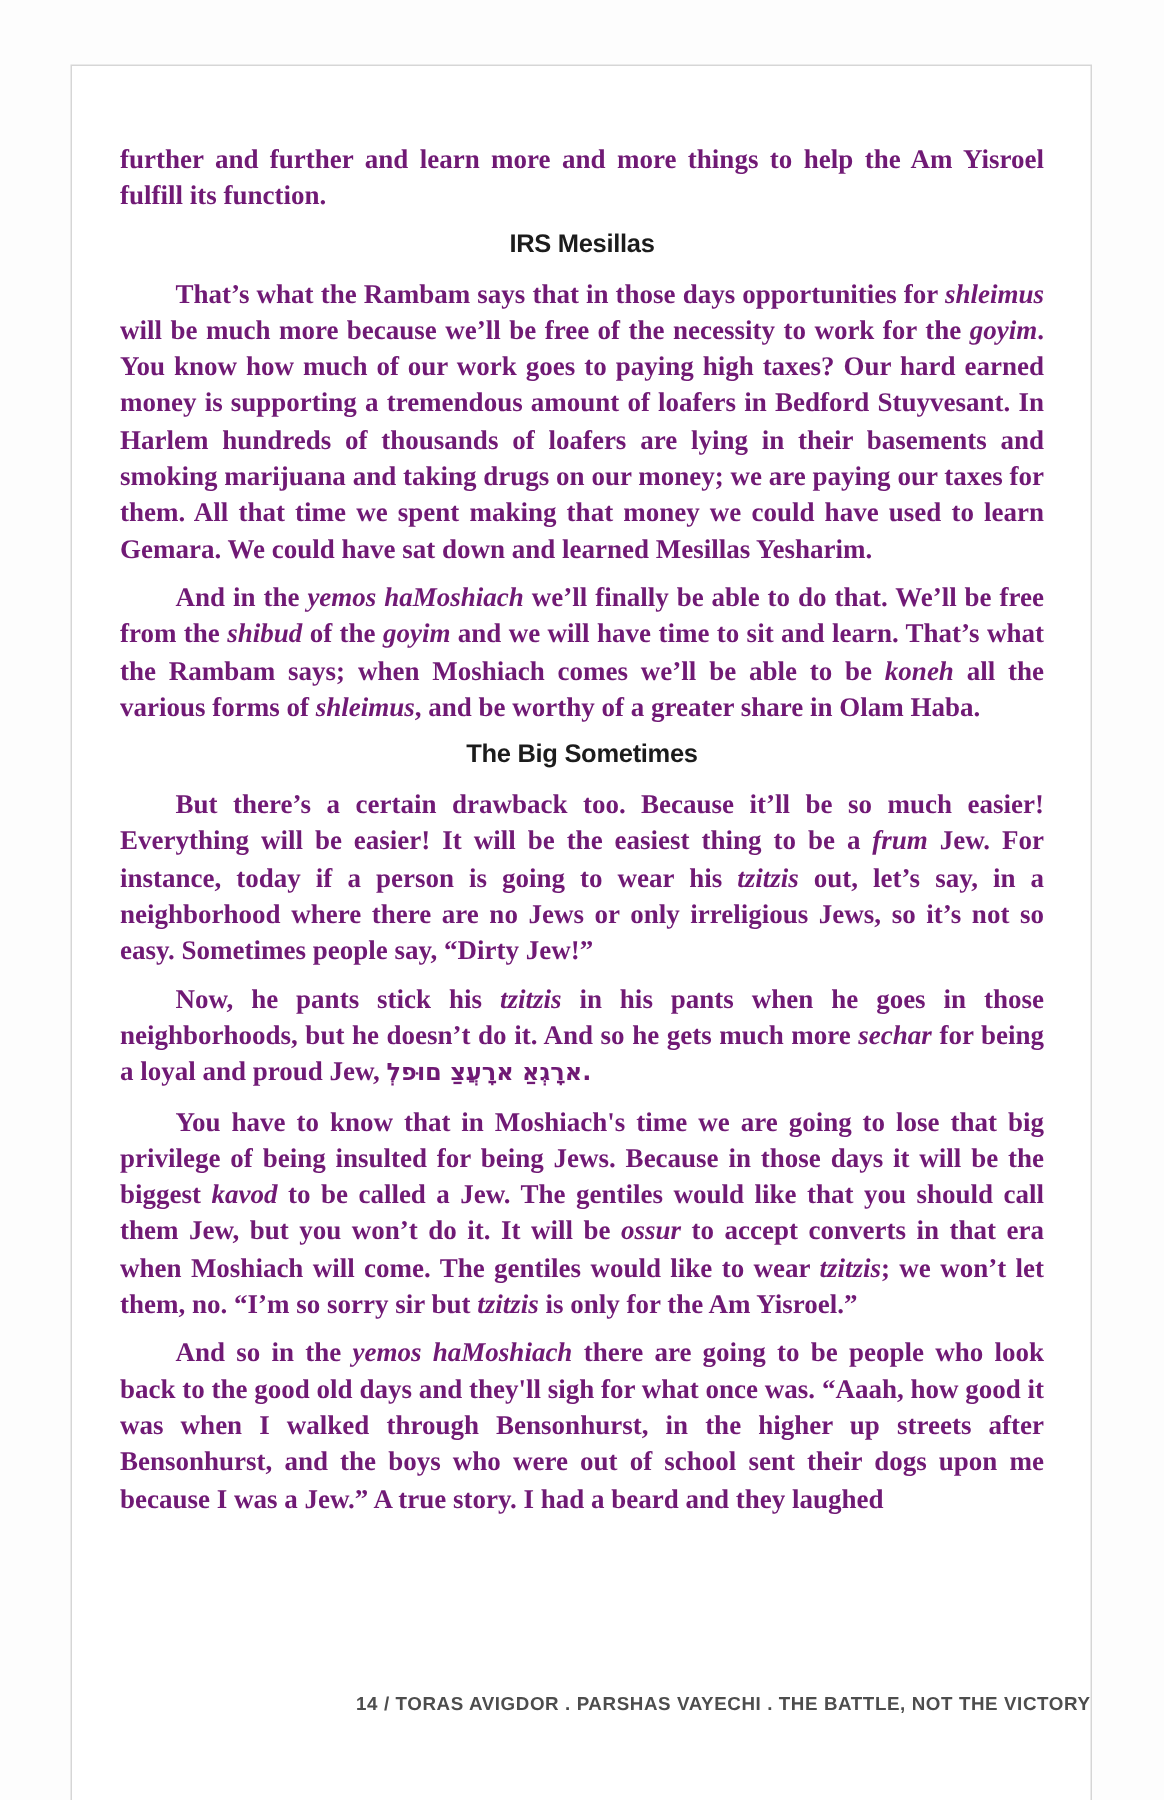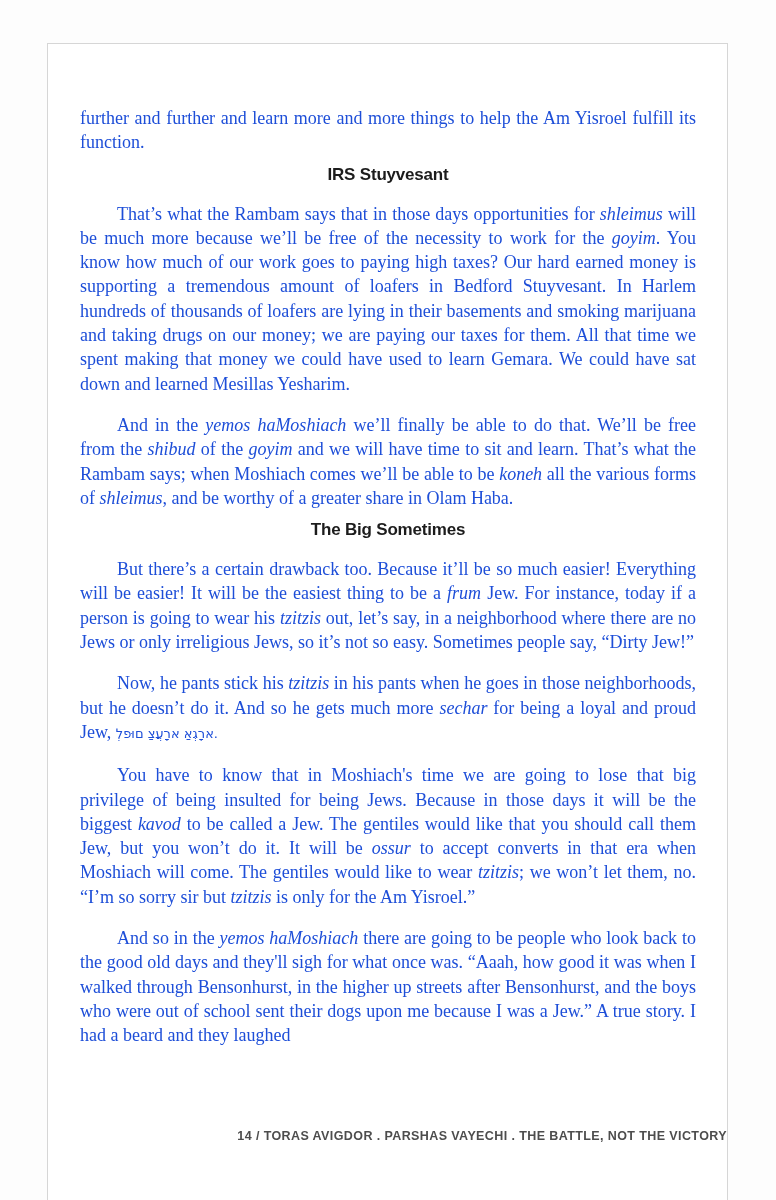--- a/index.html
+++ b/index.html
@@ -13,65 +13,66 @@
   .page {
     position:absolute;
     left:47px; top:43px;
     width:681px; height:1200px;
     background:#ffffff;
     border:1px solid #d6d6d6;
     box-sizing:border-box;
   }
   .content { padding:45px 31px 0 32px; }
   p.body {
-    margin:17px 0 8px 0;
+    margin:5px 0 8px 0;
     font-size:18px;
     line-height:24.3px;
     text-align:justify;
     text-indent:37px;
-    color:#1d4ed8;
+    color:#701a75;
+    font-weight:bold;
   }
   p.cont { text-indent:0; }
   h2.sect {
     font-family:"Liberation Sans", sans-serif;
     font-weight:bold;
     font-size:17px;
     line-height:20px;
     color:#1c1c1c;
     text-align:center;
     letter-spacing:-0.2px;
     margin:10px 0 11px 0;
   }
   .it { font-style:italic; }
   .heb {
     unicode-bidi:bidi-override;
     direction:ltr;
     font-family:"DejaVu Sans","DejaVu Serif",sans-serif;
-    font-size:13px;
+    font-size:16px;
   }
   .footer {
     position:absolute;
     top:1085px; left:0;
     width:100%;
     text-align:right;
     font-family:"Liberation Sans", sans-serif;
     font-weight:bold;
     font-size:12.5px;
     letter-spacing:0.4px;
     color:#4d4d4d;
   }
 </style>
 </head>
 <body>
 
 <div class="page">
   <div class="content">
     <p class="body cont"><span>further and further and learn more and more things to help the Am Yisroel fulfill its function.</span></p>
 
-    <h2 class="sect">IRS Stuyvesant</h2>
+    <h2 class="sect">IRS Mesillas</h2>
     <p class="body"><span>That’s what the Rambam says that in those days opportunities for </span><span class="it">shleimus</span><span> will be much more because we’ll be free of the necessity to work for the </span><span class="it">goyim</span><span>. You know how much of our work goes to paying high taxes? Our hard earned money is supporting a tremendous amount of loafers in Bedford Stuyvesant. In Harlem hundreds of thousands of loafers are lying in their basements and smoking marijuana and taking drugs on our money; we are paying our taxes for them. All that time we spent making that money we could have used to learn Gemara. We could have sat down and learned Mesillas Yesharim.</span></p>
     <p class="body"><span>And in the </span><span class="it">yemos haMoshiach</span><span> we’ll finally be able to do that. We’ll be free from the </span><span class="it">shibud</span><span> of the </span><span class="it">goyim</span><span> and we will have time to sit and learn. That’s what the Rambam says; when Moshiach comes we’ll be able to be </span><span class="it">koneh</span><span> all the various forms of </span><span class="it">shleimus</span><span>, and be worthy of a greater share in Olam Haba.</span></p>
 
     <h2 class="sect">The Big Sometimes</h2>
     <p class="body"><span>But there’s a certain drawback too. Because it’ll be so much easier! Everything will be easier! It will be the easiest thing to be a </span><span class="it">frum</span><span> Jew. For instance, today if a person is going to wear his </span><span class="it">tzitzis</span><span> out, let’s say, in a neighborhood where there are no Jews or only irreligious Jews, so it’s not so easy. Sometimes people say, “Dirty Jew!”</span></p>
     <p class="body"><span>Now, he pants stick his </span><span class="it">tzitzis</span><span> in his pants when he goes in those neighborhoods, but he doesn’t do it. And so he gets much more </span><span class="it">sechar</span><span> for being a loyal and proud Jew, </span><span class="heb">לְפוּם צַעֲרָא אַגְרָא.</span></p>
     <p class="body"><span>You have to know that in Moshiach's time we are going to lose that big privilege of being insulted for being Jews. Because in those days it will be the biggest </span><span class="it">kavod</span><span> to be called a Jew. The gentiles would like that you should call them Jew, but you won’t do it. It will be </span><span class="it">ossur</span><span> to accept converts in that era when Moshiach will come. The gentiles would like to wear </span><span class="it">tzitzis</span><span>; we won’t let them, no. “I’m so sorry sir but </span><span class="it">tzitzis</span><span> is only for the Am Yisroel.”</span></p>
 
     <p class="body"><span>And so in the </span><span class="it">yemos haMoshiach</span><span> there are going to be people who look back to the good old days and they'll sigh for what once was. “Aaah, how good it was when I walked through Bensonhurst, in the higher up streets after Bensonhurst, and the boys who were out of school sent their dogs upon me because I was a Jew.” A true story. I had a beard and they laughed</span></p>
   </div>

